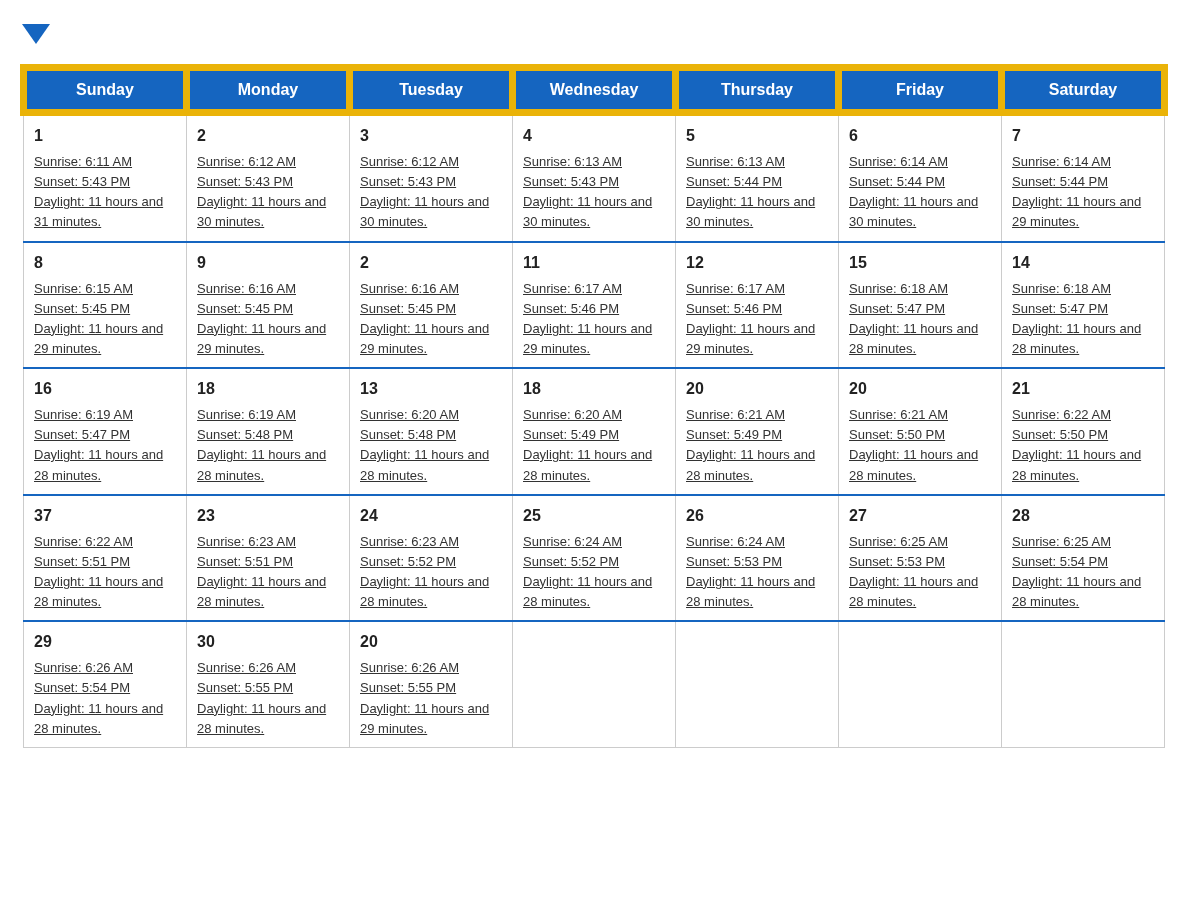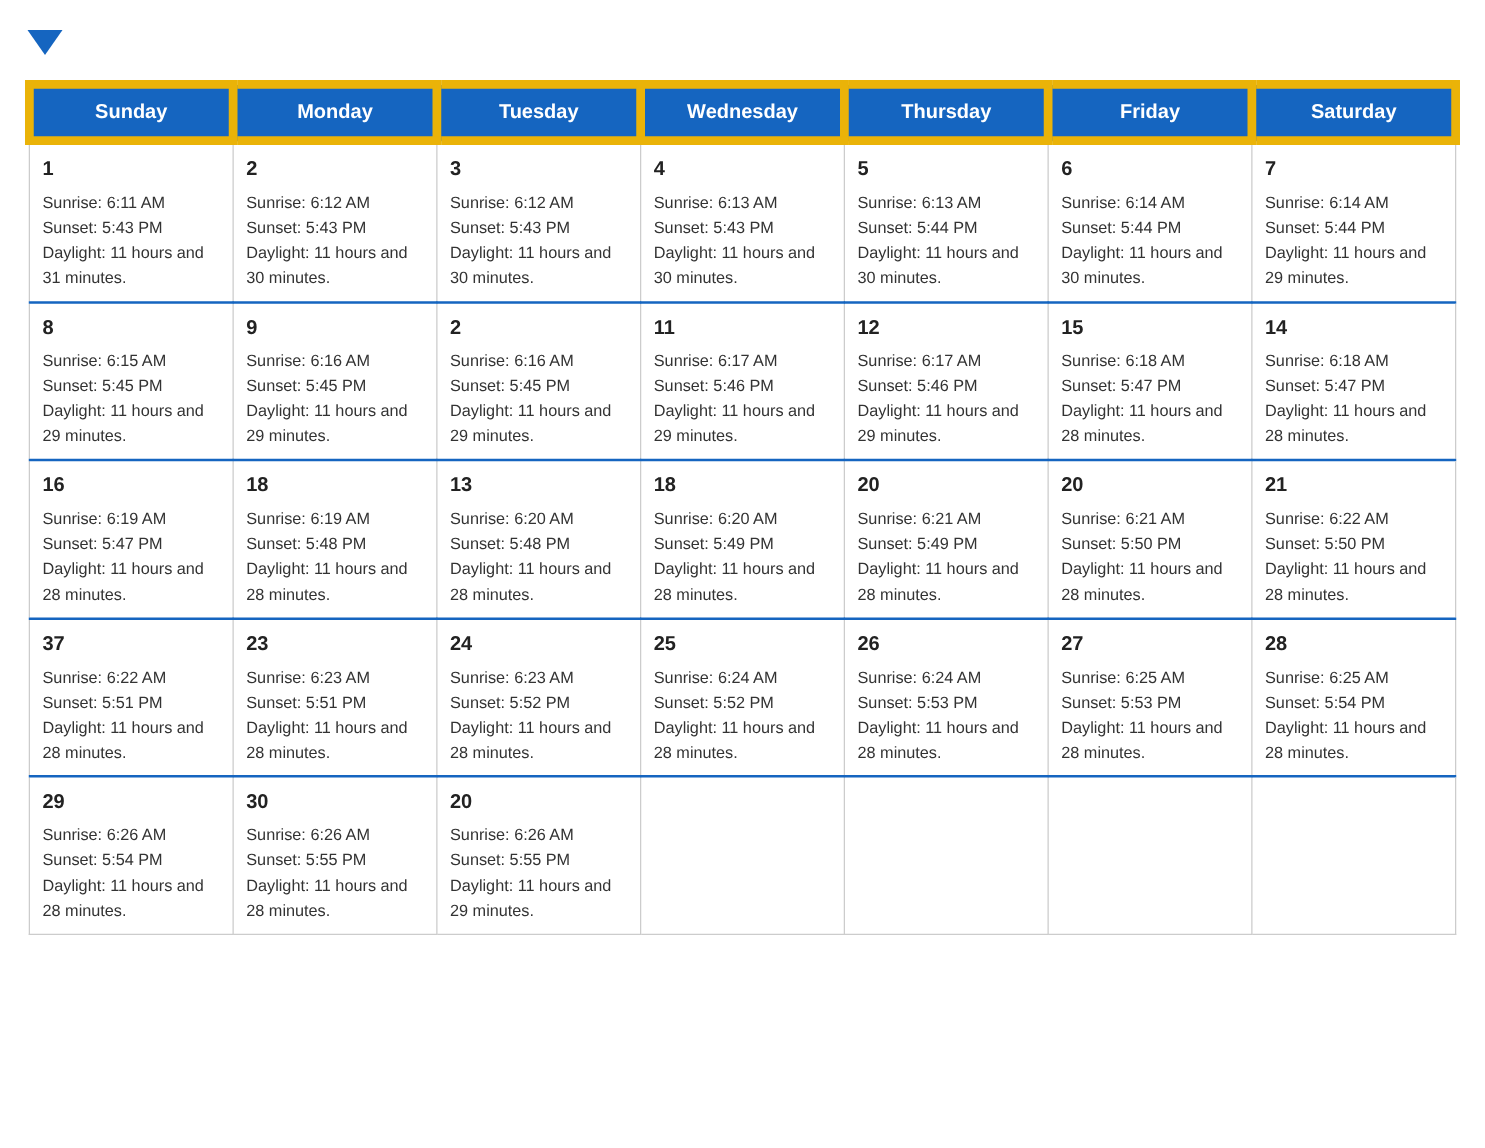--- a/index.html
+++ b/index.html
@@ -82,20 +82,21 @@
     .day-number {
       font-size: 16px;
       font-weight: bold;
       margin-bottom: 4px;
       display: block;
     }
     .day-info {
       font-size: 13px;
       color: #333;
       line-height: 1.55;
+      text-decoration: underline;
     }
     .empty-cell {
       background: #fff;
     }
     .row-separator {
       border-top: 2px solid #1565c0;
     }
   </style>
 </head>
 <body>

